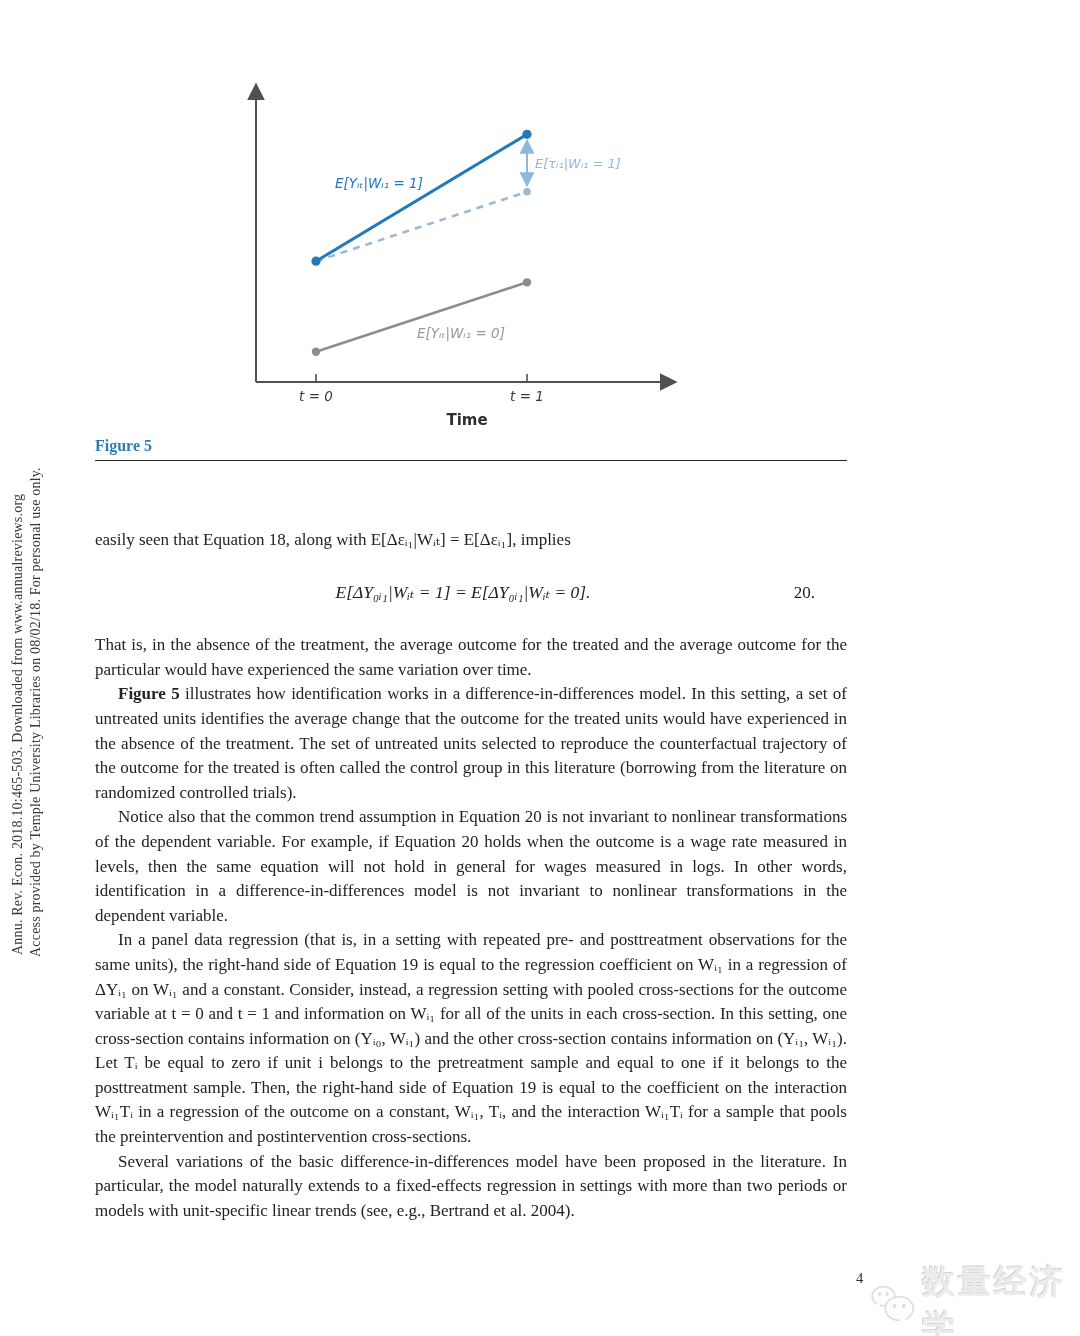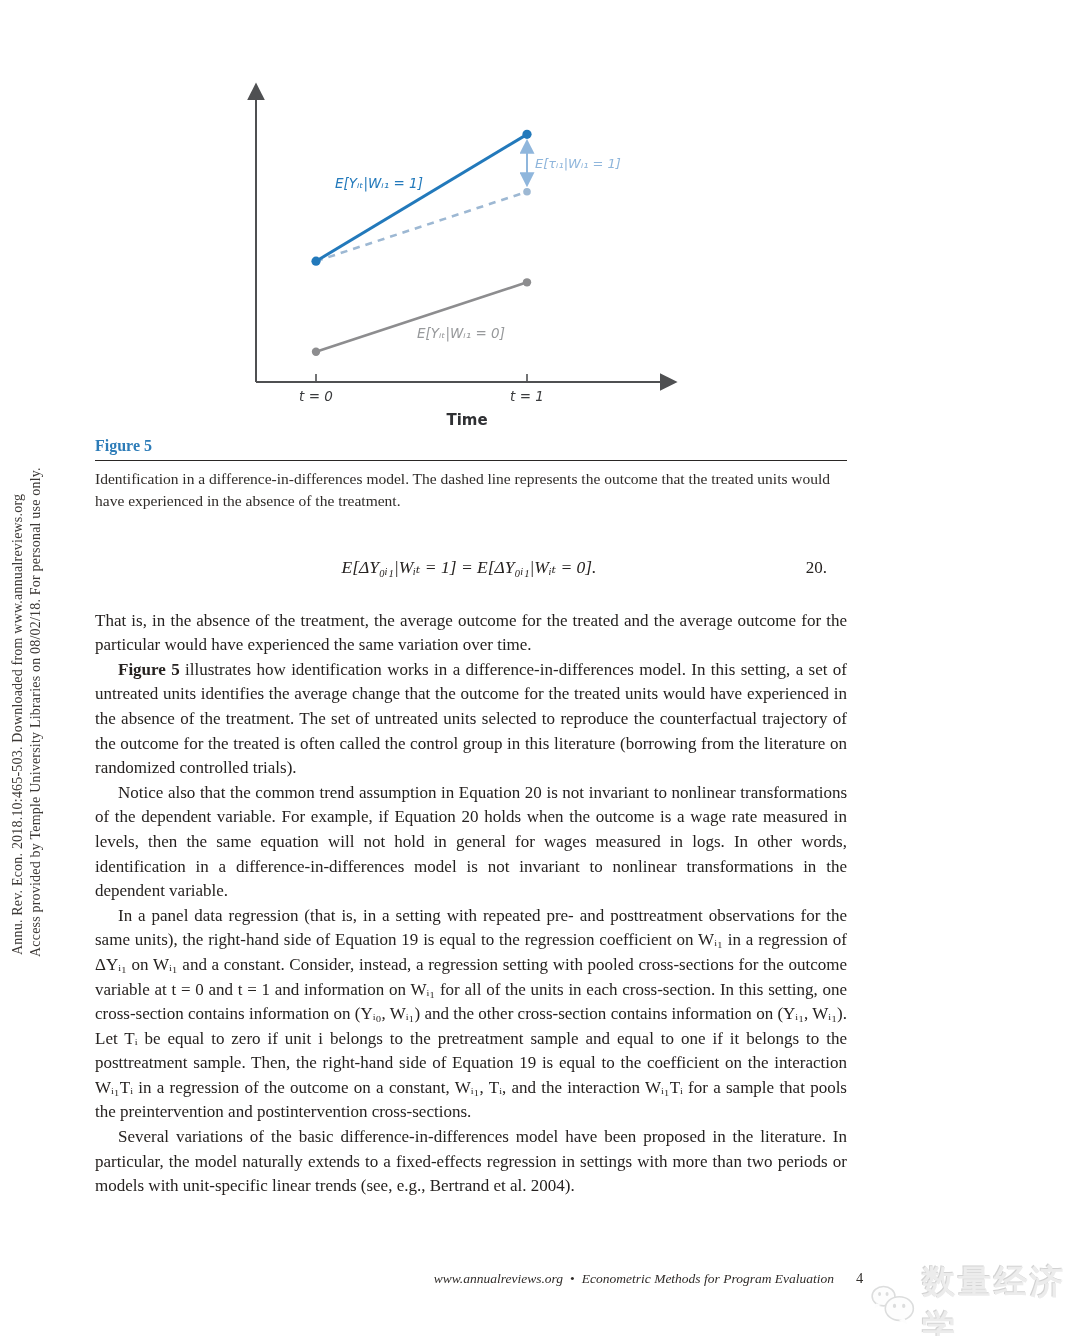--- a/index.html
+++ b/index.html
@@ -19,21 +19,21 @@
   .caption-block{position:absolute;left:95px;top:437px;width:752px;}
   .fig-heading{font-weight:bold;font-size:16px;color:#2d7cb8;}
   .fig-rule{border:none;border-top:1.6px solid #2a2725;margin:5px 0 7px 0;}
   .fig-caption{font-size:15.5px;line-height:21.5px;color:#2f2b28;text-align:left;}
 
   
   .body-block{position:absolute;left:95px;top:528px;width:752px;font-size:17px;line-height:24.6px;text-align:justify;}
   .para{margin:0;}
   .para.indent{text-indent:23px;}
   .intro{margin:0 0 0 0;}
-  .equation-row{position:relative;margin:27px 4px 28px 0;text-align:center;}
+  .equation-row{position:relative;margin:27px 16px 28px 0;text-align:center;}
   .equation{font-style:italic;font-size:17.5px;}
   .eq-number{position:absolute;right:16px;top:1px;font-style:normal;font-size:17px;}
 
   
   .footer-text{position:absolute;left:400px;top:1271px;width:434px;text-align:right;
                font-style:italic;font-size:13.5px;color:#2f2b28;}
   .footer-text .bullet{font-style:normal;padding:0 7px;}
   .page-number{position:absolute;left:856px;top:1270px;font-size:14.5px;color:#33302d;}
   .watermark{position:absolute;left:866px;top:1260px;display:flex;align-items:center;}
   .wm-text{font-family:"DejaVu Sans","Liberation Sans",sans-serif;font-weight:bold;font-size:33px;
@@ -91,38 +91,37 @@
     <text x="305" y="108" text-anchor="start" font-family="DejaVu Sans, Liberation Sans, sans-serif" font-size="13" font-style="italic" fill="#8fb6dc">E[τᵢ₁|Wᵢ₁ = 1]</text>
     <text x="231" y="278" text-anchor="middle" font-family="DejaVu Sans, Liberation Sans, sans-serif" font-size="13.5" font-style="italic" fill="#97999b">E[Yᵢₜ|Wᵢ₁ = 0]</text>
     <text x="86" y="341" text-anchor="middle" font-family="DejaVu Sans, Liberation Sans, sans-serif" font-size="13.5" font-style="italic" fill="#3a3b3d">t = 0</text>
     <text x="297" y="341" text-anchor="middle" font-family="DejaVu Sans, Liberation Sans, sans-serif" font-size="13.5" font-style="italic" fill="#3a3b3d">t = 1</text>
     <text x="237" y="365" text-anchor="middle" font-family="DejaVu Sans, Liberation Sans, sans-serif" font-size="15" font-weight="bold" fill="#2f3033">Time</text>
   </svg>
 
   <div class="caption-block">
     <div class="fig-heading">Figure 5</div>
     <hr class="fig-rule">
-    <div class="fig-caption">Identification in a difference-in-differences model. The dashed line represents the outcome that the treated units would have experienced in the absence of the treatment.</div>
   </div>
 
   <div class="body-block">
+    <p class="para intro">easily seen that Equation 18, along with E[Δεᵢ₁|Wᵢₜ] = E[Δεᵢ₁], implies</p>
 
     <div class="equation-row">
       <span class="equation">E[ΔY₀ᵢ₁|Wᵢₜ = 1] = E[ΔY₀ᵢ₁|Wᵢₜ = 0].</span>
       <span class="eq-number">20.</span>
     </div>
 
     <p class="para"><b></b><span>That is, in the absence of the treatment, the average outcome for the treated and the average outcome for the particular would have experienced the same variation over time.</span></p>
     <p class="para indent"><b>Figure 5</b><span> illustrates how identification works in a difference-in-differences model. In this setting, a set of untreated units identifies the average change that the outcome for the treated units would have experienced in the absence of the treatment. The set of untreated units selected to reproduce the counterfactual trajectory of the outcome for the treated is often called the control group in this literature (borrowing from the literature on randomized controlled trials).</span></p>
     <p class="para indent"><b></b><span>Notice also that the common trend assumption in Equation 20 is not invariant to nonlinear transformations of the dependent variable. For example, if Equation 20 holds when the outcome is a wage rate measured in levels, then the same equation will not hold in general for wages measured in logs. In other words, identification in a difference-in-differences model is not invariant to nonlinear transformations in the dependent variable.</span></p>
     <p class="para indent"><b></b><span>In a panel data regression (that is, in a setting with repeated pre- and posttreatment observations for the same units), the right-hand side of Equation 19 is equal to the regression coefficient on Wᵢ₁ in a regression of ΔYᵢ₁ on Wᵢ₁ and a constant. Consider, instead, a regression setting with pooled cross-sections for the outcome variable at t = 0 and t = 1 and information on Wᵢ₁ for all of the units in each cross-section. In this setting, one cross-section contains information on (Yᵢ₀, Wᵢ₁) and the other cross-section contains information on (Yᵢ₁, Wᵢ₁). Let Tᵢ be equal to zero if unit i belongs to the pretreatment sample and equal to one if it belongs to the posttreatment sample. Then, the right-hand side of Equation 19 is equal to the coefficient on the interaction Wᵢ₁Tᵢ in a regression of the outcome on a constant, Wᵢ₁, Tᵢ, and the interaction Wᵢ₁Tᵢ for a sample that pools the preintervention and postintervention cross-sections.</span></p>
     <p class="para indent"><b></b><span>Several variations of the basic difference-in-differences model have been proposed in the literature. In particular, the model naturally extends to a fixed-effects regression in settings with more than two periods or models with unit-specific linear trends (see, e.g., Bertrand et al. 2004).</span></p>
   </div>
 
-  <div class="footer-text"><span>www.annualreviews.org</span><span class="bullet">•</span><span>Econometric Methods for Program Evaluation</span></div>
   <div class="page-number">4</div>
 
   <div class="watermark">
     <svg width="64" height="52" viewBox="0 0 64 52">
       <g fill="#fdfdfd" stroke="#dcdddd" stroke-width="1.8">
         <ellipse cx="20" cy="16" rx="13" ry="11"></ellipse>
         <path d="M12 24 L9 30 L17 26 Z" stroke="none" fill="#fdfdfd"></path>
         <ellipse cx="38" cy="30" rx="16" ry="13.5"></ellipse>
         <path d="M44 41 L47 48 L37 43 Z" stroke="none" fill="#fdfdfd"></path>
       </g>

